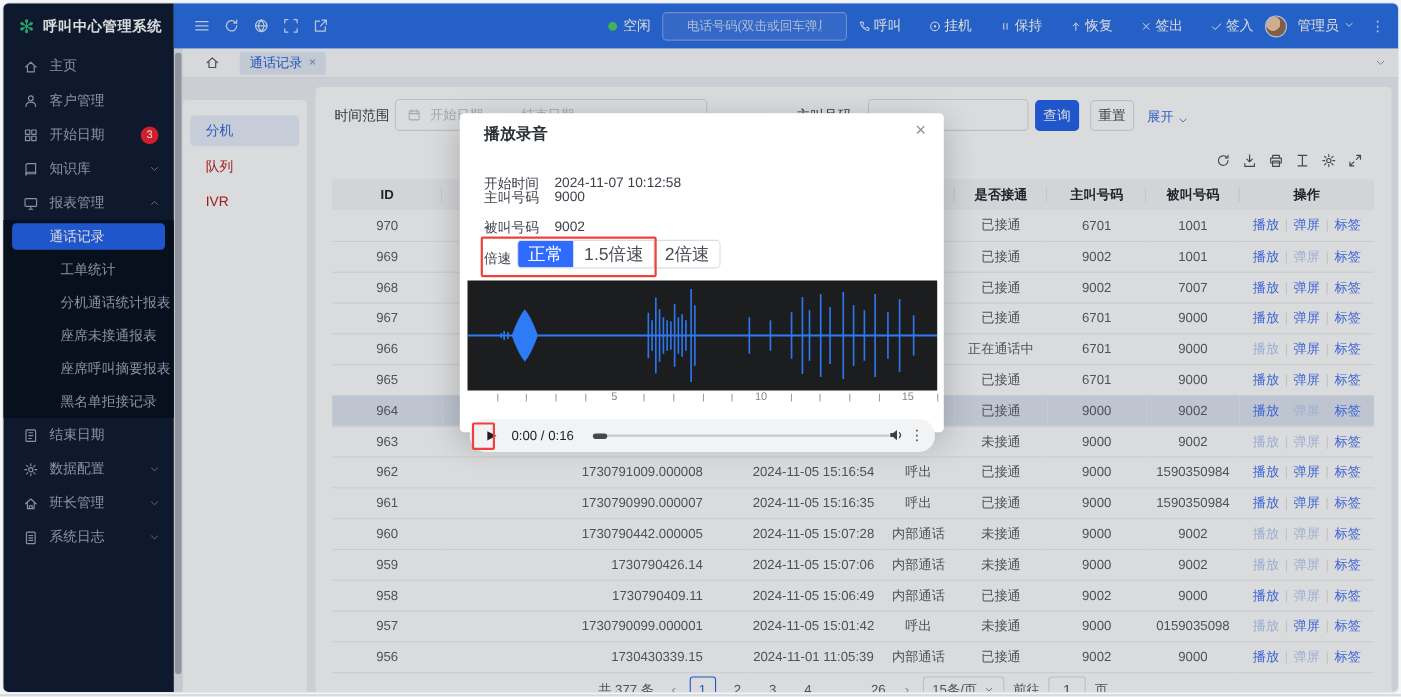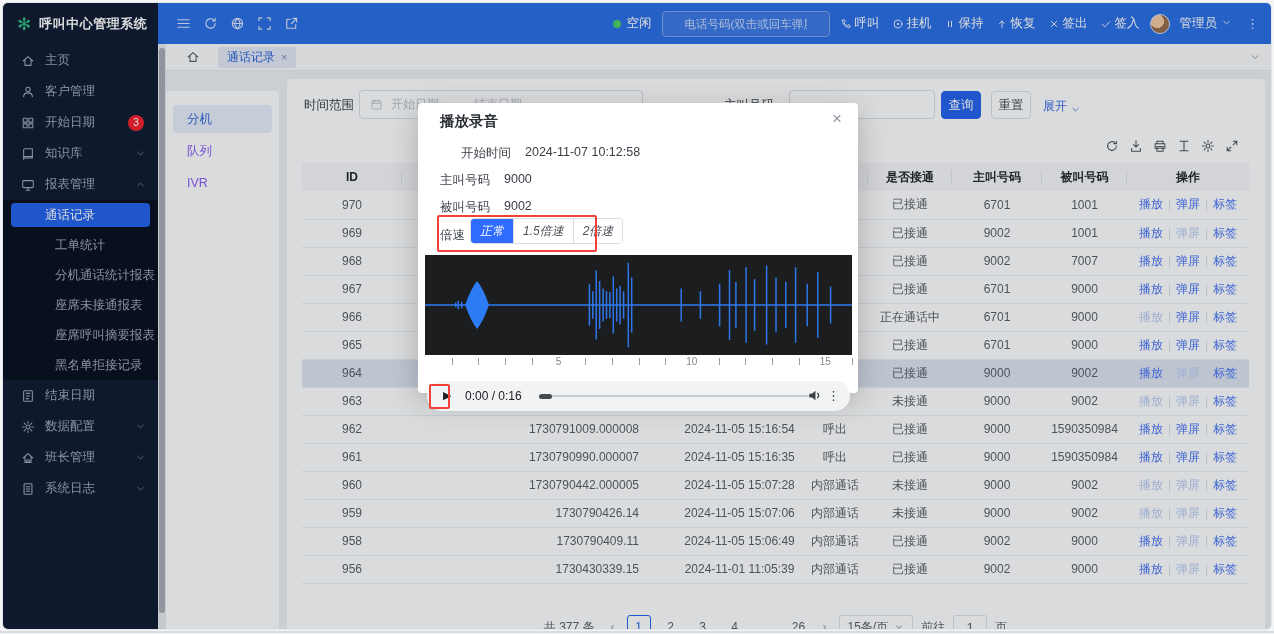--- a/index.html
+++ b/index.html
@@ -50,21 +50,21 @@
     border-bottom:1px solid #e8eaed; display:flex; align-items:center; z-index:3; }
   .tab-home { margin-left:20px; color:#595f66; display:flex; cursor:pointer; }
   .tab-chip { margin-left:18px; height:21px; background:#e3e9f6; border-radius:3px; color:#2a62d9;
     display:flex; align-items:center; padding:0 9px; gap:6px; font-size:12px; cursor:pointer; }
   .tab-x { color:#7f92bd; font-size:11px; }
   .tab-right-chev { margin-left:auto; margin-right:12px; color:#8f959d; display:flex; cursor:pointer; }
 
   
   .subnav { position:absolute; left:163px; top:88px; width:113px; height:550px; background:#fff; border-radius:4px; z-index:2; }
   .subnav-item { height:28px; margin:4px 7px; display:flex; align-items:center; padding-left:14px;
-    border-radius:4px; color:#8b5cf6; font-size:12.5px; cursor:pointer; }
+    border-radius:4px; color:#b91c1c; font-size:12.5px; cursor:pointer; }
   .subnav-item:first-child { margin-top:14px; }
   .subnav-item.active { background:#e8eefb; color:#3668d9; }
   .panel { position:absolute; left:284px; top:76px; width:978px; height:600px; background:#fff; border-radius:4px; z-index:2; }
 
   
   .filter-row { position:absolute; left:0; top:10px; width:978px; height:30px; }
   .f-label { position:absolute; top:8px; font-size:12.5px; color:#3c4publications045; color:#3c4045; }
   .f-label.time { left:17px; }
   .f-label.caller { left:437px; }
   .date-input { position:absolute; left:72px; top:1px; width:284px; height:29px; border:1px solid #dcdfe6;
@@ -110,22 +110,22 @@
 
   
   .mask { position:absolute; inset:0; background:rgba(10,14,22,0.15); z-index:20; }
   .modal { position:absolute; left:415px; top:100px; width:440px; height:290px; background:#fff; border-radius:4px;
     box-shadow:0 8px 30px rgba(0,0,0,.22); z-index:30; }
   .m-title { position:absolute; left:22px; top:9px; font-size:14.5px; font-weight:bold; color:#2b2f36; }
   .m-close { position:absolute; right:16px; top:7px; font-size:17px; color:#8f959d; cursor:pointer; line-height:1; }
   .m-field { position:absolute; left:22px; font-size:12.5px; color:#3a3f47; display:flex; gap:14px; }
   .m-speed-label { position:absolute; left:22px; top:124px; font-size:12.5px; color:#3a3f47; }
   .speed-group { position:absolute; left:52px; top:115px; display:flex; border:1px solid #d9dce3; border-radius:4px; overflow:hidden; height:26px; }
-  .speed-btn { padding:0 9px; display:flex; align-items:center; font-size:12px; color:#4a4f57; background:#fff;
-    cursor:pointer; border-left:1px solid #d9dce3;font-style:italic; }
+  .speed-btn { padding:0 9px; display:flex; align-items:center; font-size:16px; color:#4a4f57; background:#fff;
+    cursor:pointer; border-left:1px solid #d9dce3; }
   .speed-btn:first-child { border-left:none; }
   .speed-btn.on { background:#2f6bff; color:#fff; }
   .wavebox { position:absolute; left:7px; top:152px; width:427px; height:100px; background:#1c1d1f; }
   .ruler { position:absolute; left:7px; top:253px; width:427px; height:20px; }
   .ruler .tick { position:absolute; top:2px; width:1px; height:7px; background:#9aa0a6; }
   .ruler .num { position:absolute; top:0; font-size:10px; color:#80868b; transform:translateX(-50%); }
   .player { position:absolute; left:9px; top:278px; width:423px; height:30px; background:#f1f3f4; border-radius:15px; }
   .p-play { position:absolute; left:16px; top:8px; font-size:11px; color:#1f2023; cursor:pointer; }
   .p-time { position:absolute; left:38px; top:8px; font-size:12px; color:#202124; white-space:nowrap; }
   .p-track { position:absolute; left:112px; top:14px; width:270px; height:2px; background:#c7cace; border-radius:1px; }
@@ -310,21 +310,21 @@
             <path d="M7 3.5H3v9.5h9.5V9M9.5 2.5H13.5v4M13.5 2.5L8 8"></path>
           </svg>
         </span>
       </div>
     <div class="tb-right">
       <span class="status">
         <span class="status-dot"></span>
         <span>空闲</span>
       </span>
       <input class="phone-input" placeholder="电话号码(双击或回车弹屏)" style="">
-      <span id="call-buttons" style="display:flex;gap:12px;">
+      <span id="call-buttons" style="display:flex;gap:24px;">
           <span class="call-btn">
             <span style="display: flex;">
               <svg width="12" height="12" viewBox="0 0 16 16" fill="none" stroke="currentColor" stroke-width="1.2" stroke-linecap="round" stroke-linejoin="round">
                 <path d="M3.2 3c.3 5.5 4.3 9.5 9.8 9.8l.4-2.8-2.9-.9-1.3 1.3C7.3 9.5 6.5 8.7 5.6 6.8L6.9 5.5 6 2.6 3.2 3z"></path>
               </svg>
             </span>
             <span>呼叫</span>
           </span>
           <span class="call-btn">
             <span style="display: flex;">
@@ -612,20 +612,30 @@
             <td>958</td>
             <td class="bill">1730790409.11</td>
             <td>2024-11-05 15:06:49</td>
             <td>内部通话</td>
             <td>已接通</td>
             <td>9002</td>
             <td>9000</td>
             <td class="ops"><a>播放</a><span class="sep">|</span><a class="off">弹屏</a><span class="sep">|</span><a>标签</a></td>
           </tr>
           <tr>
+            <td>957</td>
+            <td class="bill">1730790099.000001</td>
+            <td>2024-11-05 15:01:42</td>
+            <td>呼出</td>
+            <td>未接通</td>
+            <td>9000</td>
+            <td>0159035098</td>
+            <td class="ops"><a class="off">播放</a><span class="sep">|</span><a>弹屏</a><span class="sep">|</span><a>标签</a></td>
+          </tr>
+          <tr>
             <td>956</td>
             <td class="bill">1730430339.15</td>
             <td>2024-11-01 11:05:39</td>
             <td>内部通话</td>
             <td>已接通</td>
             <td>9002</td>
             <td>9000</td>
             <td class="ops"><a>播放</a><span class="sep">|</span><a class="off">弹屏</a><span class="sep">|</span><a>标签</a></td>
           </tr>
         </tbody>
@@ -654,21 +664,21 @@
         <span>页</span>
       </div>
   </div>
 
   <div class="mask"></div>
 
   <div class="modal">
     <div class="m-title">播放录音</div>
     <div class="m-close">×</div>
     <div id="m-fields">
-        <div class="m-field" style="top: 42px; margin-left: 21px;">
+        <div class="m-field" style="top: 56px;">
           <span>开始时间</span>
           <span>2024-11-07 10:12:58</span>
         </div>
         <div class="m-field" style="top: 69px;">
           <span>主叫号码</span>
           <span>9000</span>
         </div>
         <div class="m-field" style="top: 96px;">
           <span>被叫号码</span>
           <span>9002</span>

